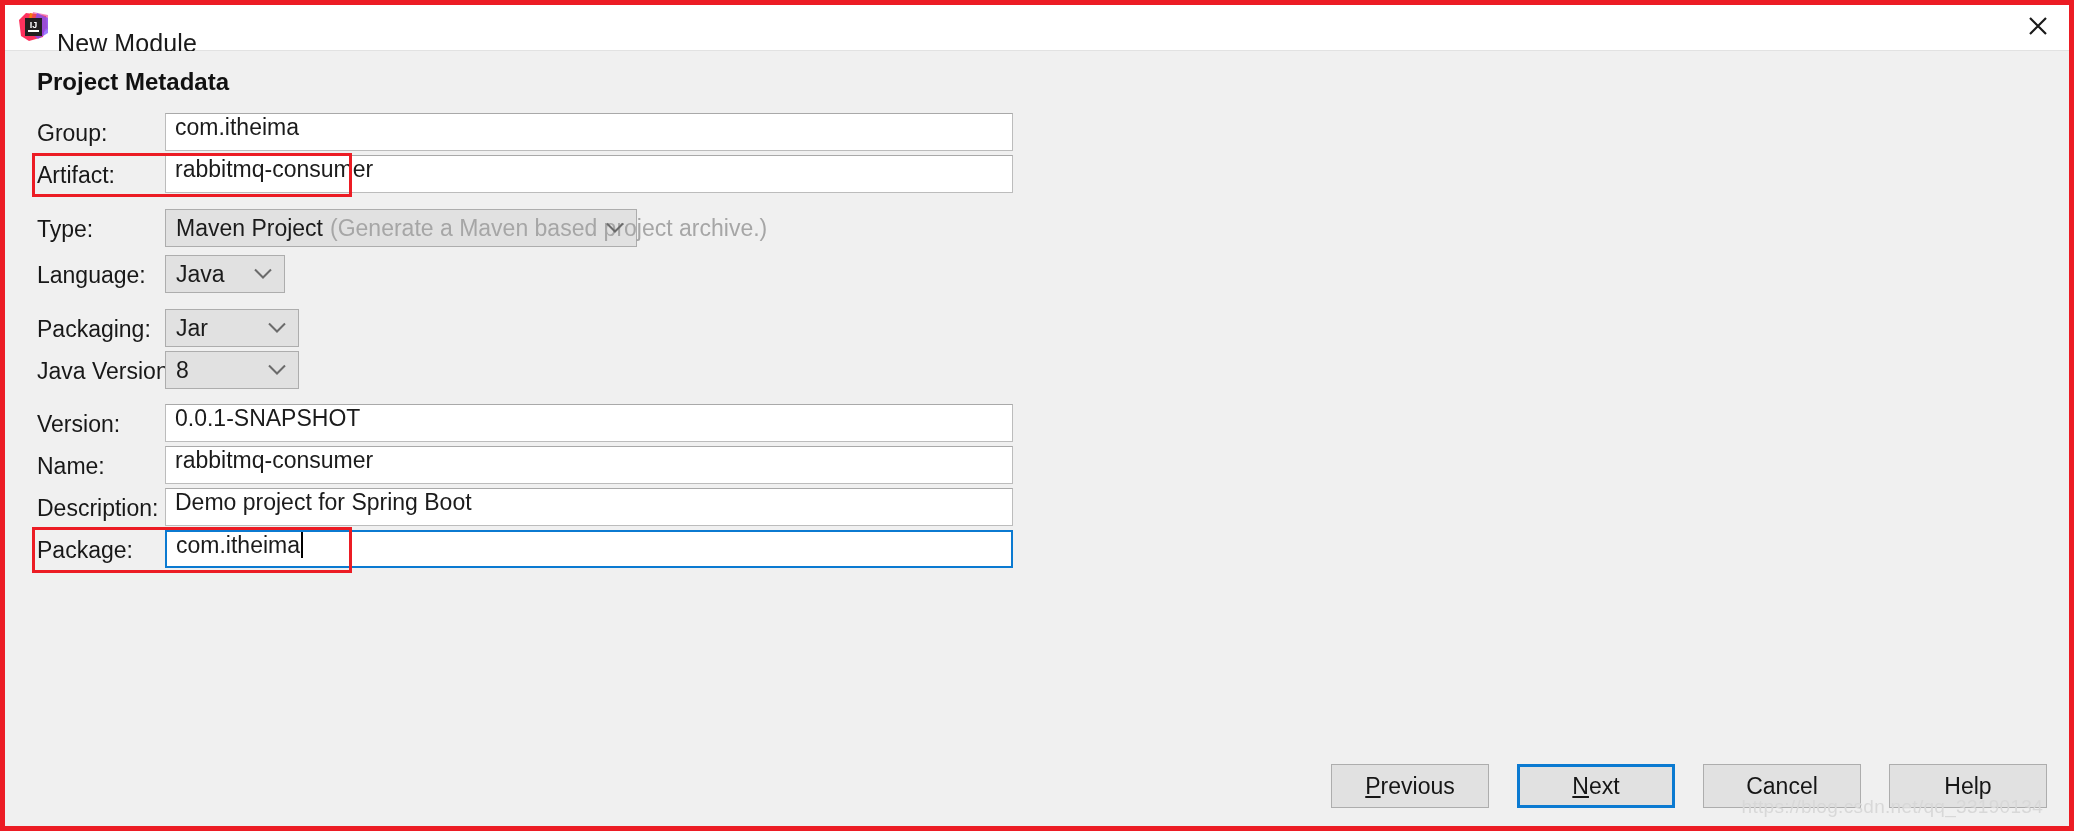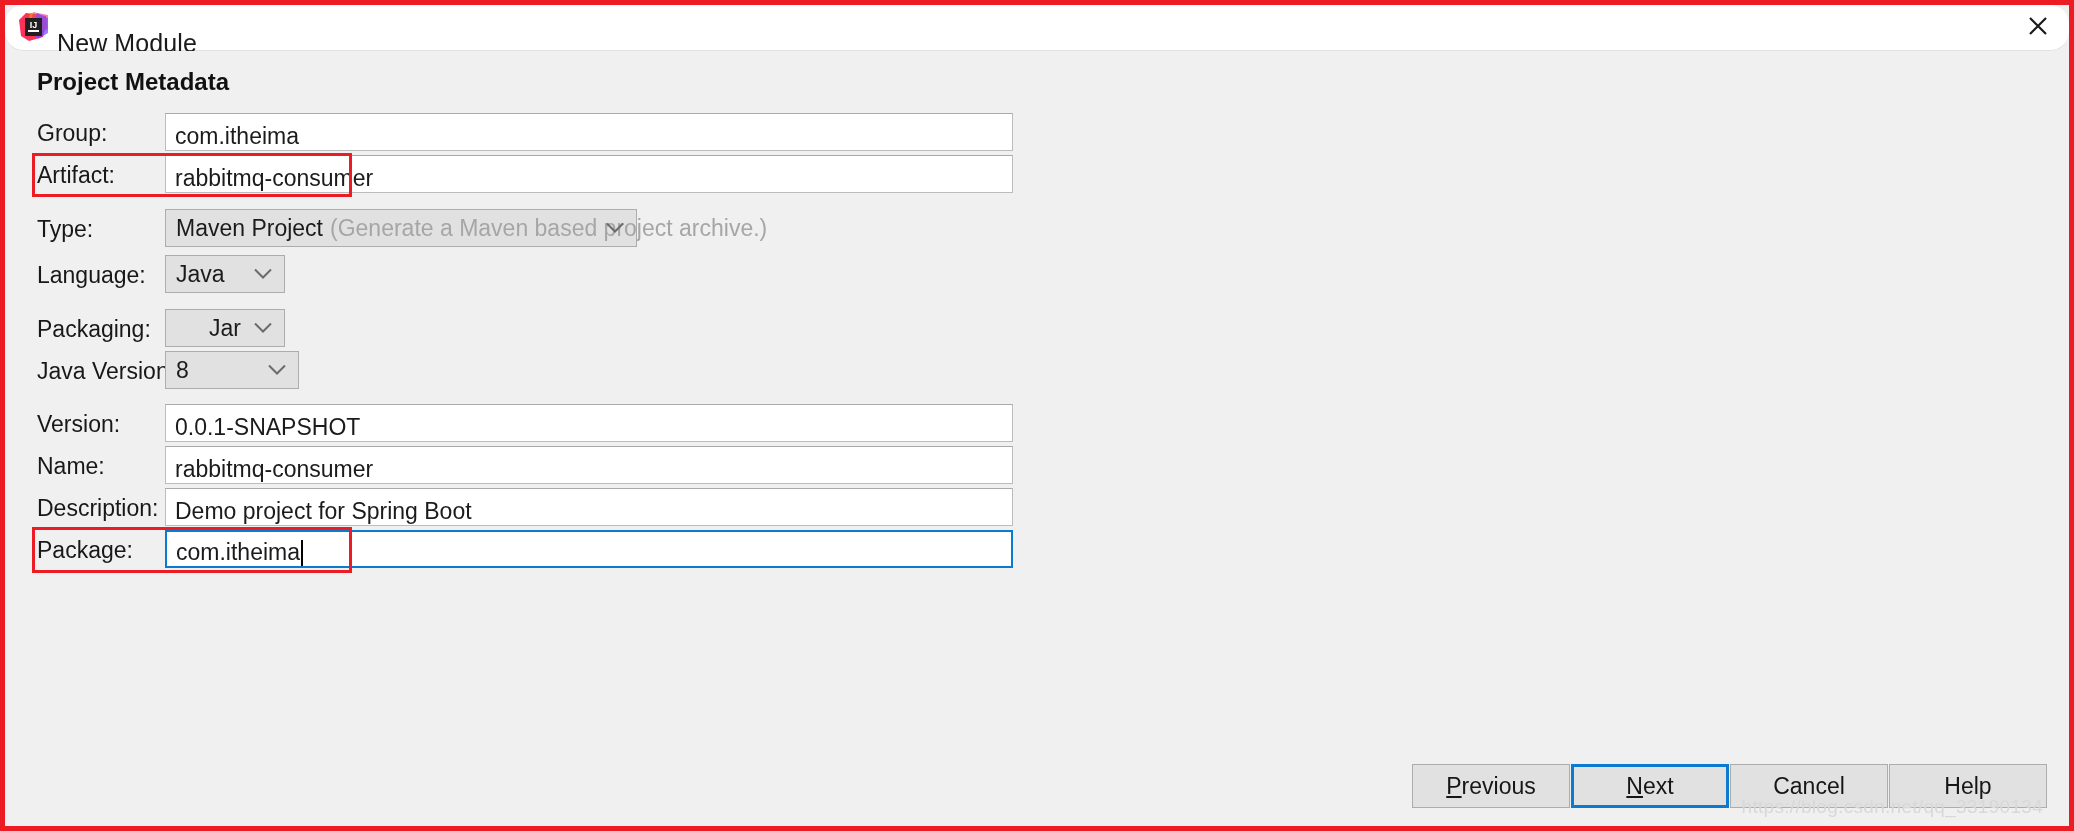--- a/index.html
+++ b/index.html
@@ -21,21 +21,20 @@
   }
   
   #titlebar {
     position: absolute;
     left: 0; top: 0;
     width: 100%;
     height: 46px;
     background: #ffffff;
     border-bottom: 1px solid #e2e2e2;
     box-sizing: border-box;
-    border-radius: 19px;
   }
   #app-icon {
     position: absolute;
     left: 12px; top: 6px;
     width: 32px; height: 32px;
   }
   #title-text {
     position: absolute;
     left: 52px; top: 24px;
     font-size: 25px;
@@ -86,21 +85,21 @@
     position: absolute;
     left: 160px;
     top: 0;
     height: 38px;
     width: 848px;
     box-sizing: border-box;
     background: #ffffff;
     border: 1px solid #bcbcbc;
     border-top-color: #a9a9a9;
     display: flex;
-    align-items: flex-end;
+    align-items: flex-start;
     cursor: text;
   }
   .textfield .val {
     padding-left: 9px;
     font-size: 23px;
     color: #1b1b1b;
     white-space: nowrap;
   }
   .textfield.focused {
     border: 2px solid #0b7ad1;
@@ -154,21 +153,21 @@
     box-sizing: border-box;
     pointer-events: none;
   }
 
   
   #buttonbar {
     position: absolute;
     right: 22px;
     bottom: 18px;
     display: flex;
-    gap: 1px;
+    gap: 28px;
   }
   .btn {
     width: 158px;
     height: 44px;
     box-sizing: border-box;
     background: #e1e1e1;
     border: 1px solid #adadad;
     display: flex;
     align-items: center;
     justify-content: center;
@@ -256,21 +255,21 @@
         <span class="chev">
           <svg width="18" height="11" viewBox="0 0 18 11">
             <path d="M1 1 L9 9 L17 1" stroke="#6b6b6b" stroke-width="2" fill="none"></path>
           </svg>
         </span>
       </div>
     </div>
 
     <div class="row" style="top:258px;">
       <div class="flabel">Packaging:</div>
-      <div class="combo" style="width:120px;padding-left:33px;">
+      <div class="combo" style="width:134px;">
         <span class="cval">Jar</span>
         <span class="chev">
           <svg width="18" height="11" viewBox="0 0 18 11">
             <path d="M1 1 L9 9 L17 1" stroke="#6b6b6b" stroke-width="2" fill="none"></path>
           </svg>
         </span>
       </div>
     </div>
 
     <div class="row" style="top:300px;">

